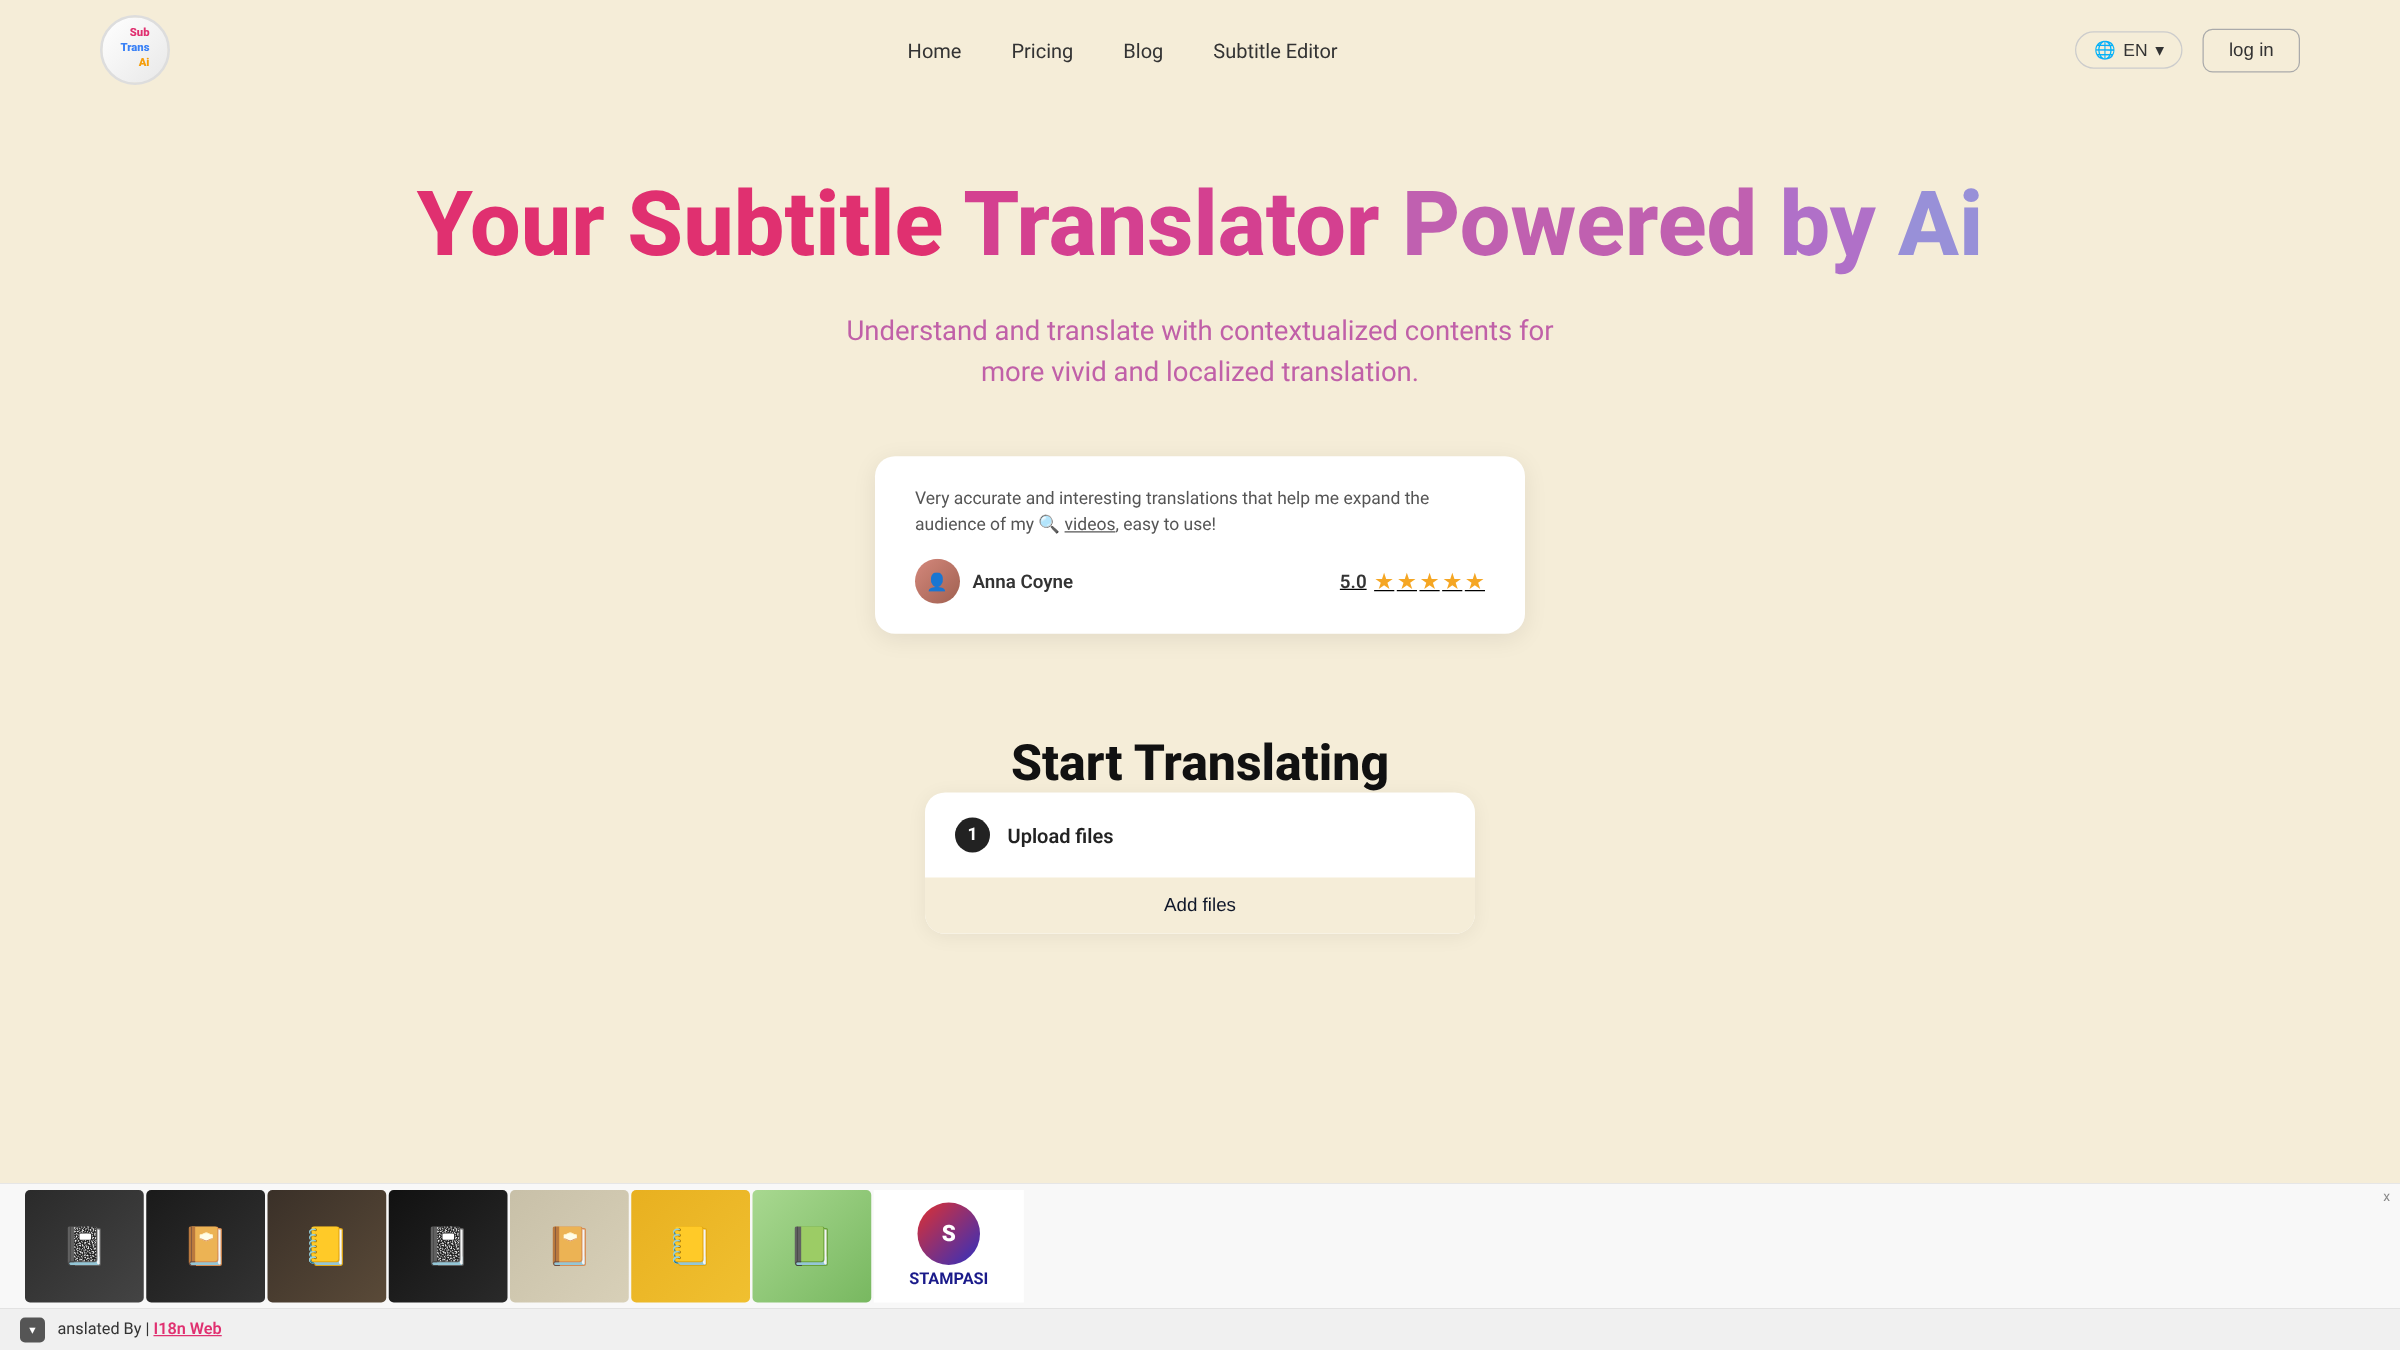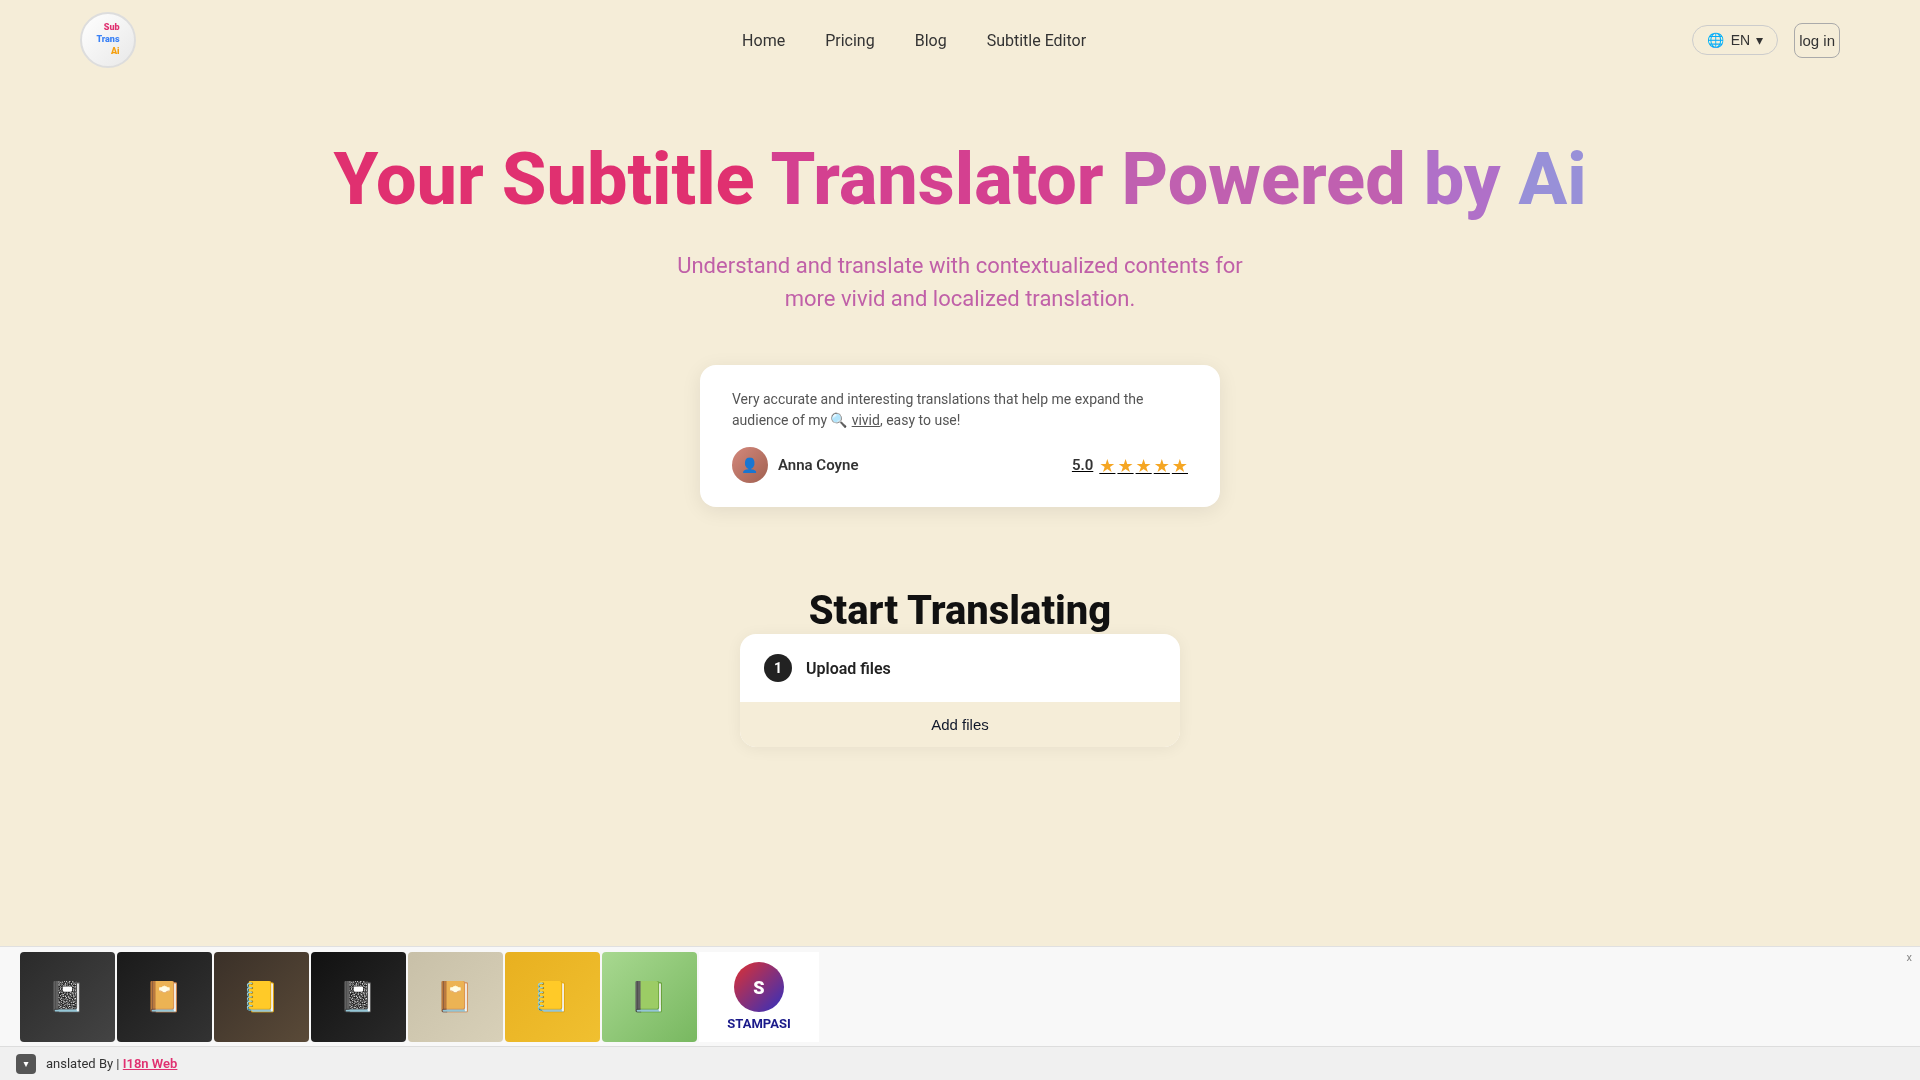--- a/index.html
+++ b/index.html
@@ -70,21 +70,21 @@
       padding: 6px 14px;
       background: transparent;
       cursor: pointer;
       font-size: 14px;
       color: #333;
     }
 
     .login-btn {
       border: 1px solid #aaa;
       border-radius: 8px;
-      padding: 8px 4px;
+      padding: 8px 20px;
       background: transparent;
       cursor: pointer;
       font-size: 15px;
       color: #333;
       font-weight: 500;
     }
 
     
     .hero {
       display: flex;
@@ -433,21 +433,21 @@
     <span class="word-ai">Ai</span>
   </h1>
 
   <p class="hero-subtitle">Understand and translate with contextualized contents for more vivid and localized translation.</p>
 
   <div class="testimonial-card">
     <p class="testimonial-text">
       <span>Very accurate and interesting translations that help me expand the audience of my</span>
       <span> </span>
       <span>🔍</span>
-      <a class="testimonial-link" href="#">vivid</a><span>, easy to use!</span>
+      <a class="testimonial-link" href="#">videos</a><span>, easy to use!</span>
     </p>
     <div class="testimonial-footer">
       <div class="testimonial-author">
         <div class="avatar">
           <div class="avatar-img">👤</div>
         </div>
         <span class="author-name">Anna Coyne</span>
       </div>
       <div class="rating">
         <span class="rating-score">5.0</span>

